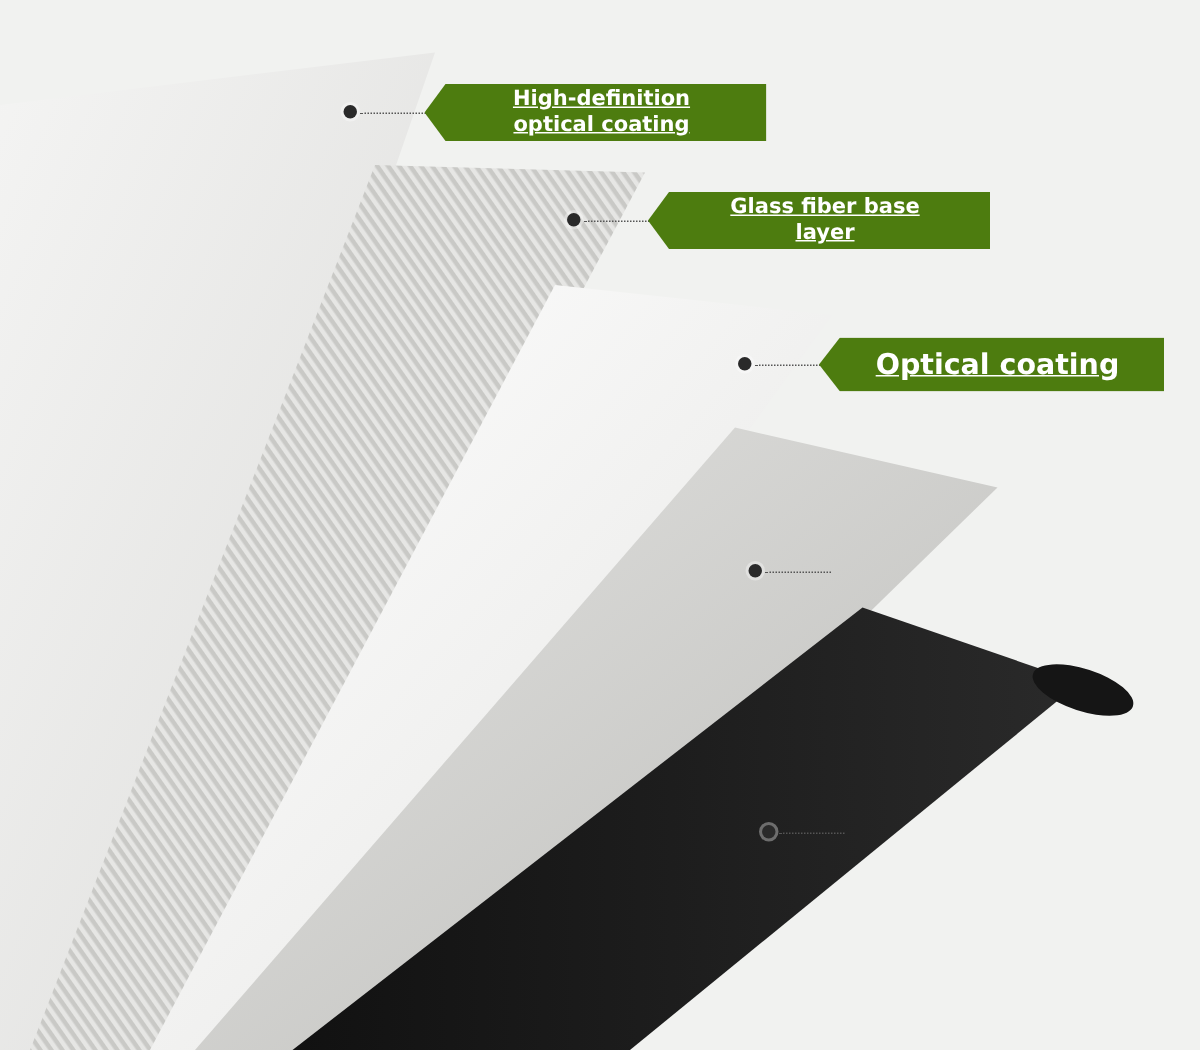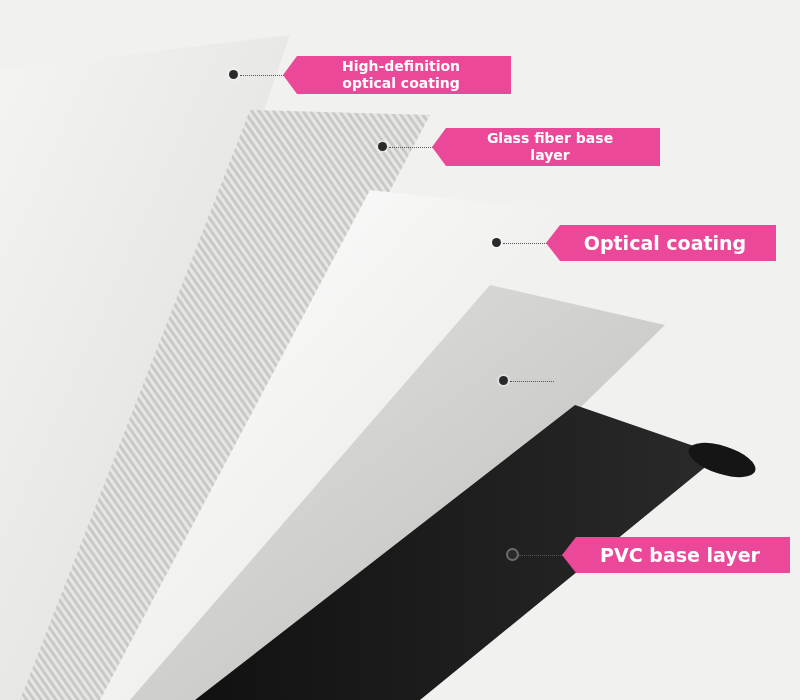--- a/index.html
+++ b/index.html
@@ -1,23 +1,23 @@
 <!DOCTYPE html>
 <html><head>
 <meta charset="utf-8">
 <style>
   html, body { margin: 0; padding: 0; }
   body { width: 800px; height: 700px; overflow: hidden; background: #f1f2f0; position: relative; font-family: "DejaVu Sans", sans-serif; }
   .stage { position: absolute; left: 0; top: 0; width: 800px; height: 700px; }
   svg.layers { position: absolute; left: 0; top: 0; }
   .label {
-    position: absolute; background: #ec4899; color: #ffffff; font-weight: bold;
+    position: absolute; background: #4d7c0f; color: #ffffff; font-weight: bold;
     text-align: center; line-height: 1.2; display: flex; align-items: center; justify-content: center;
     clip-path: polygon(14px 0, 100% 0, 100% 100%, 14px 100%, 0 50%);
-    padding-left: 16px; padding-right: 8px; box-sizing: border-box;
+    padding-left: 16px; padding-right: 8px; box-sizing: border-box; text-decoration: underline;
   }
   .label span { display: block; }
   .dot { position: absolute; width: 9px; height: 9px; border-radius: 50%; background: #2a2a2a; box-shadow: 0 0 0 2px rgba(255,255,255,0.35); }
   .leader { position: absolute; height: 0; border-top: 1px dotted #555; }
 </style>
 </head>
 <body>
 
 <div class="stage">
   <svg class="layers" width="800" height="700" viewBox="0 0 800 700">
@@ -78,16 +78,13 @@
   <div class="leader" style="left:503px;top:243px;width:44px;"></div>
   <div class="label" style="left:546px;top:225px;width:230px;height:36px;font-size:19px;">
     <span>Optical coating</span>
   </div>
 
   <div class="dot" style="left:499px;top:376px;"></div>
   <div class="leader" style="left:510px;top:381px;width:44px;"></div>
 
   <div class="dot" style="left:508px;top:550px;"></div>
   <div class="leader" style="left:519px;top:555px;width:44px;"></div>
-  <div class="label" style="left:562px;top:537px;width:228px;height:36px;font-size:19px;">
-    <span>PVC base layer</span>
-  </div>
 </div>
 
 </body></html>

